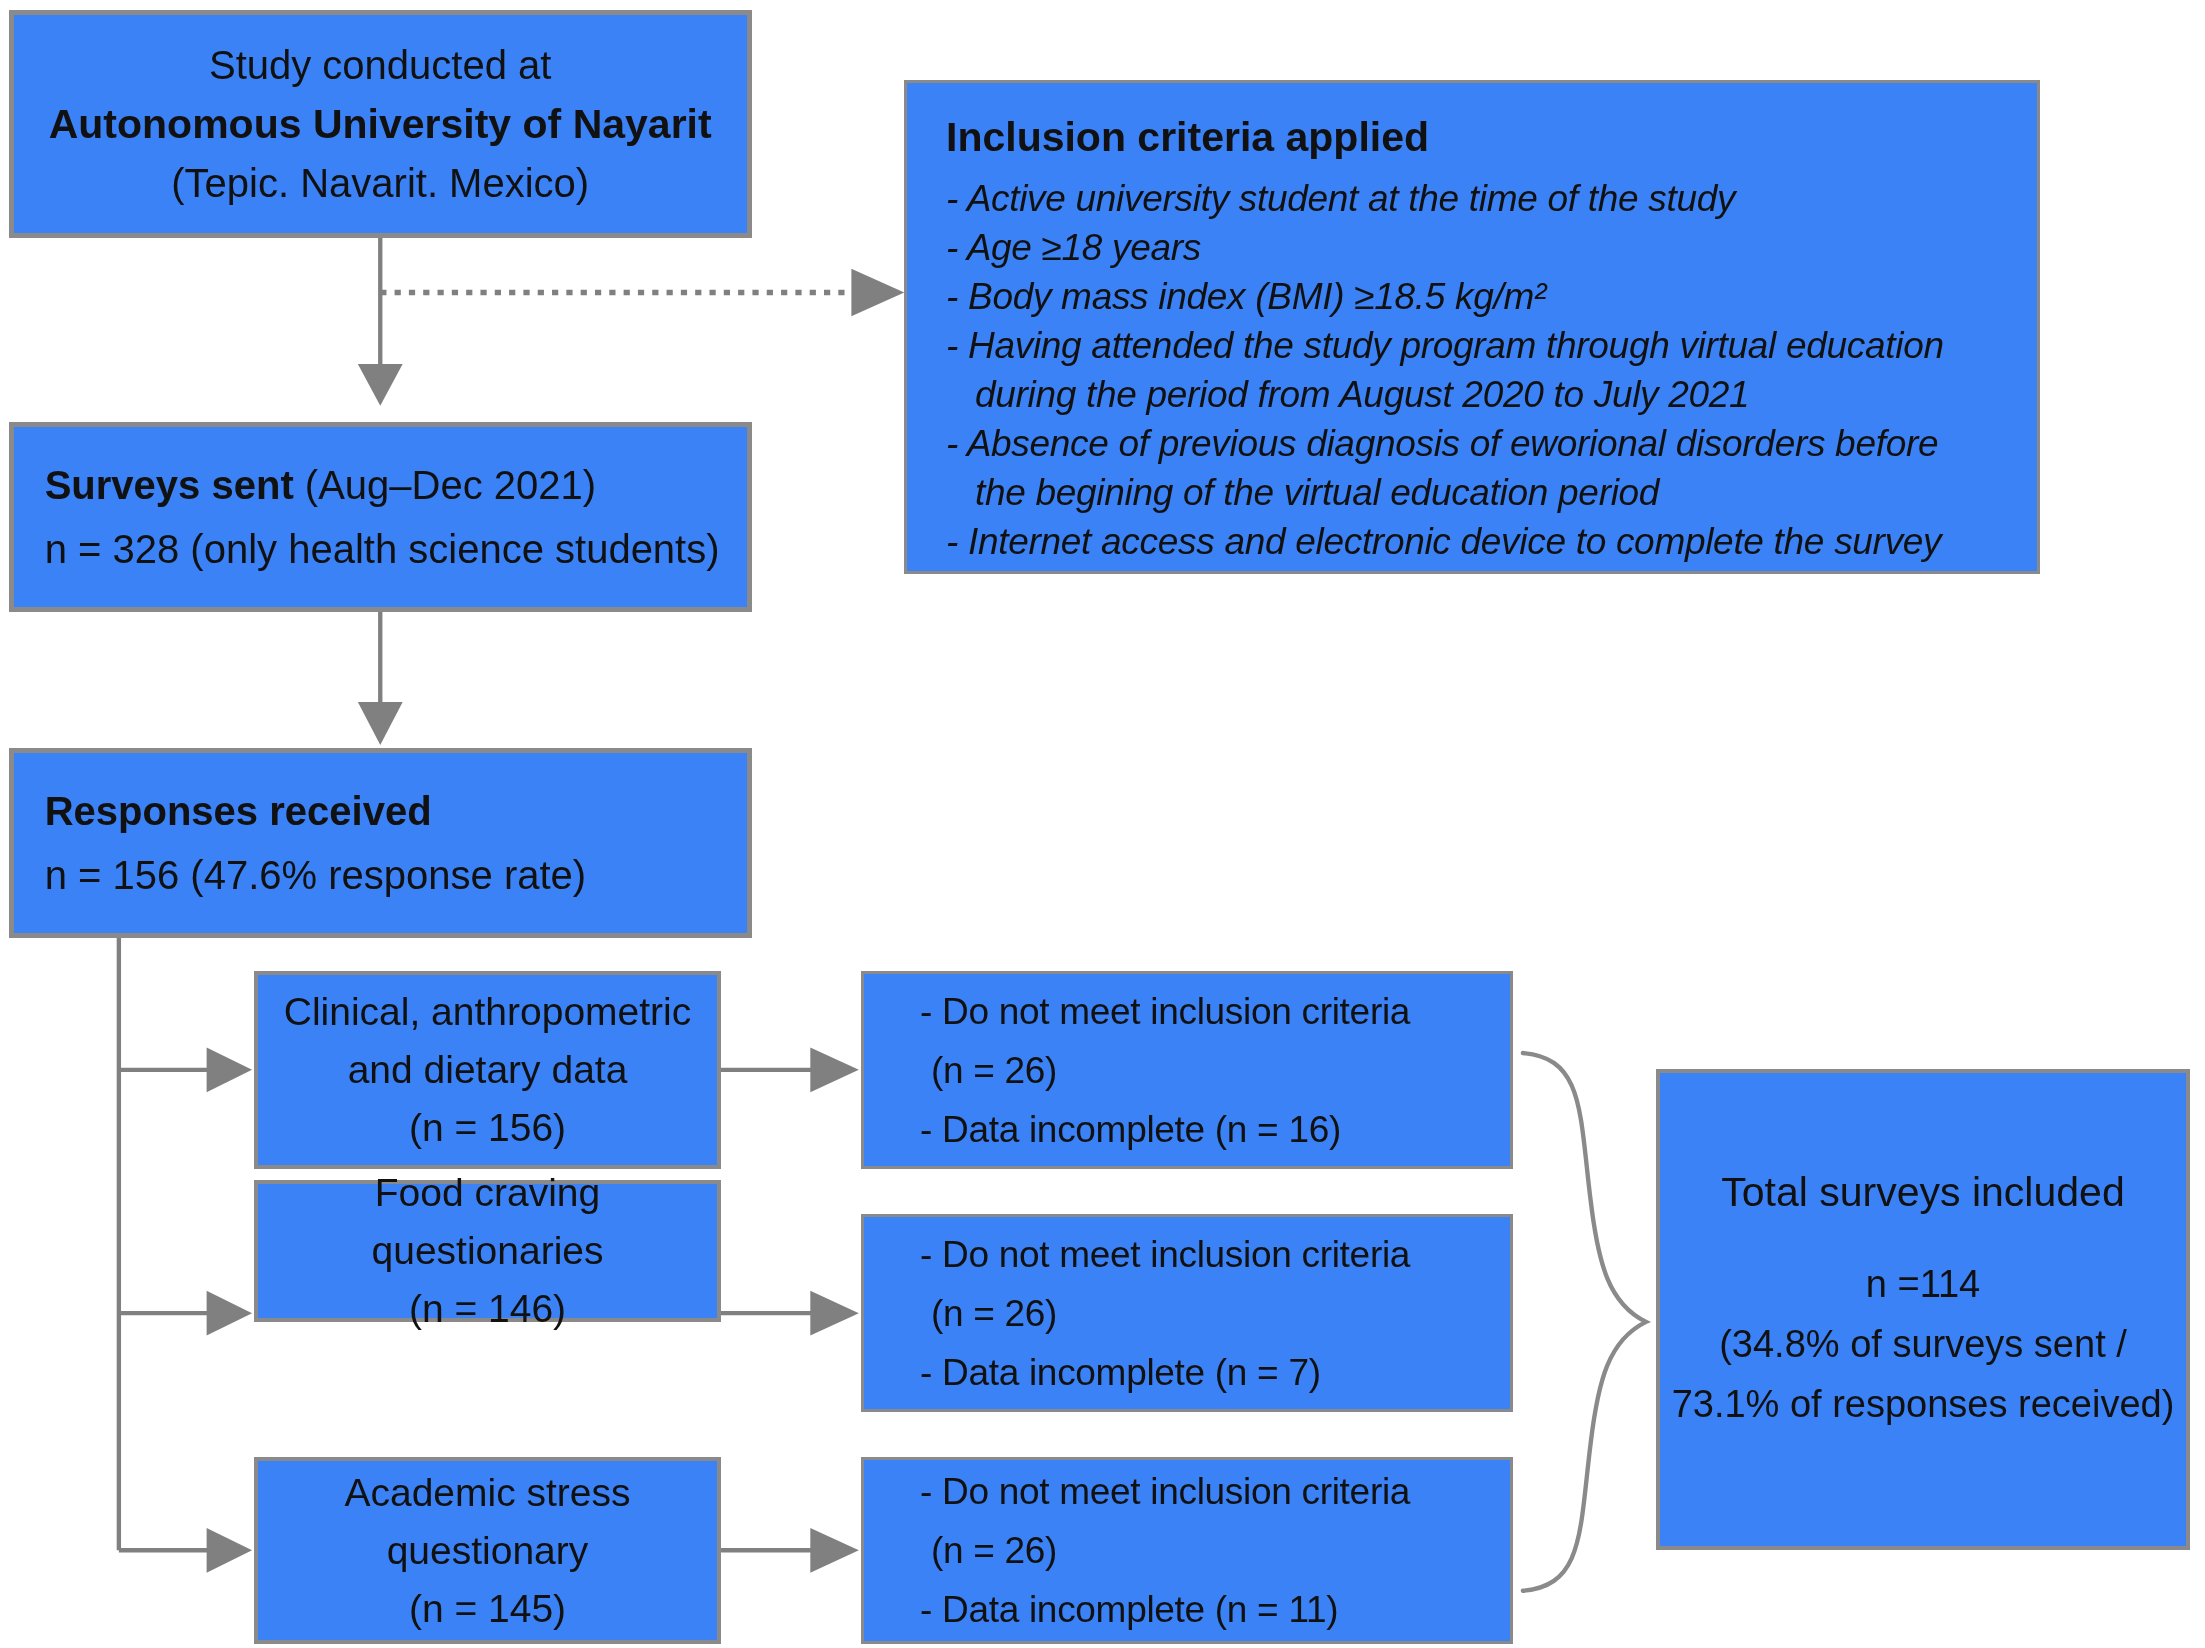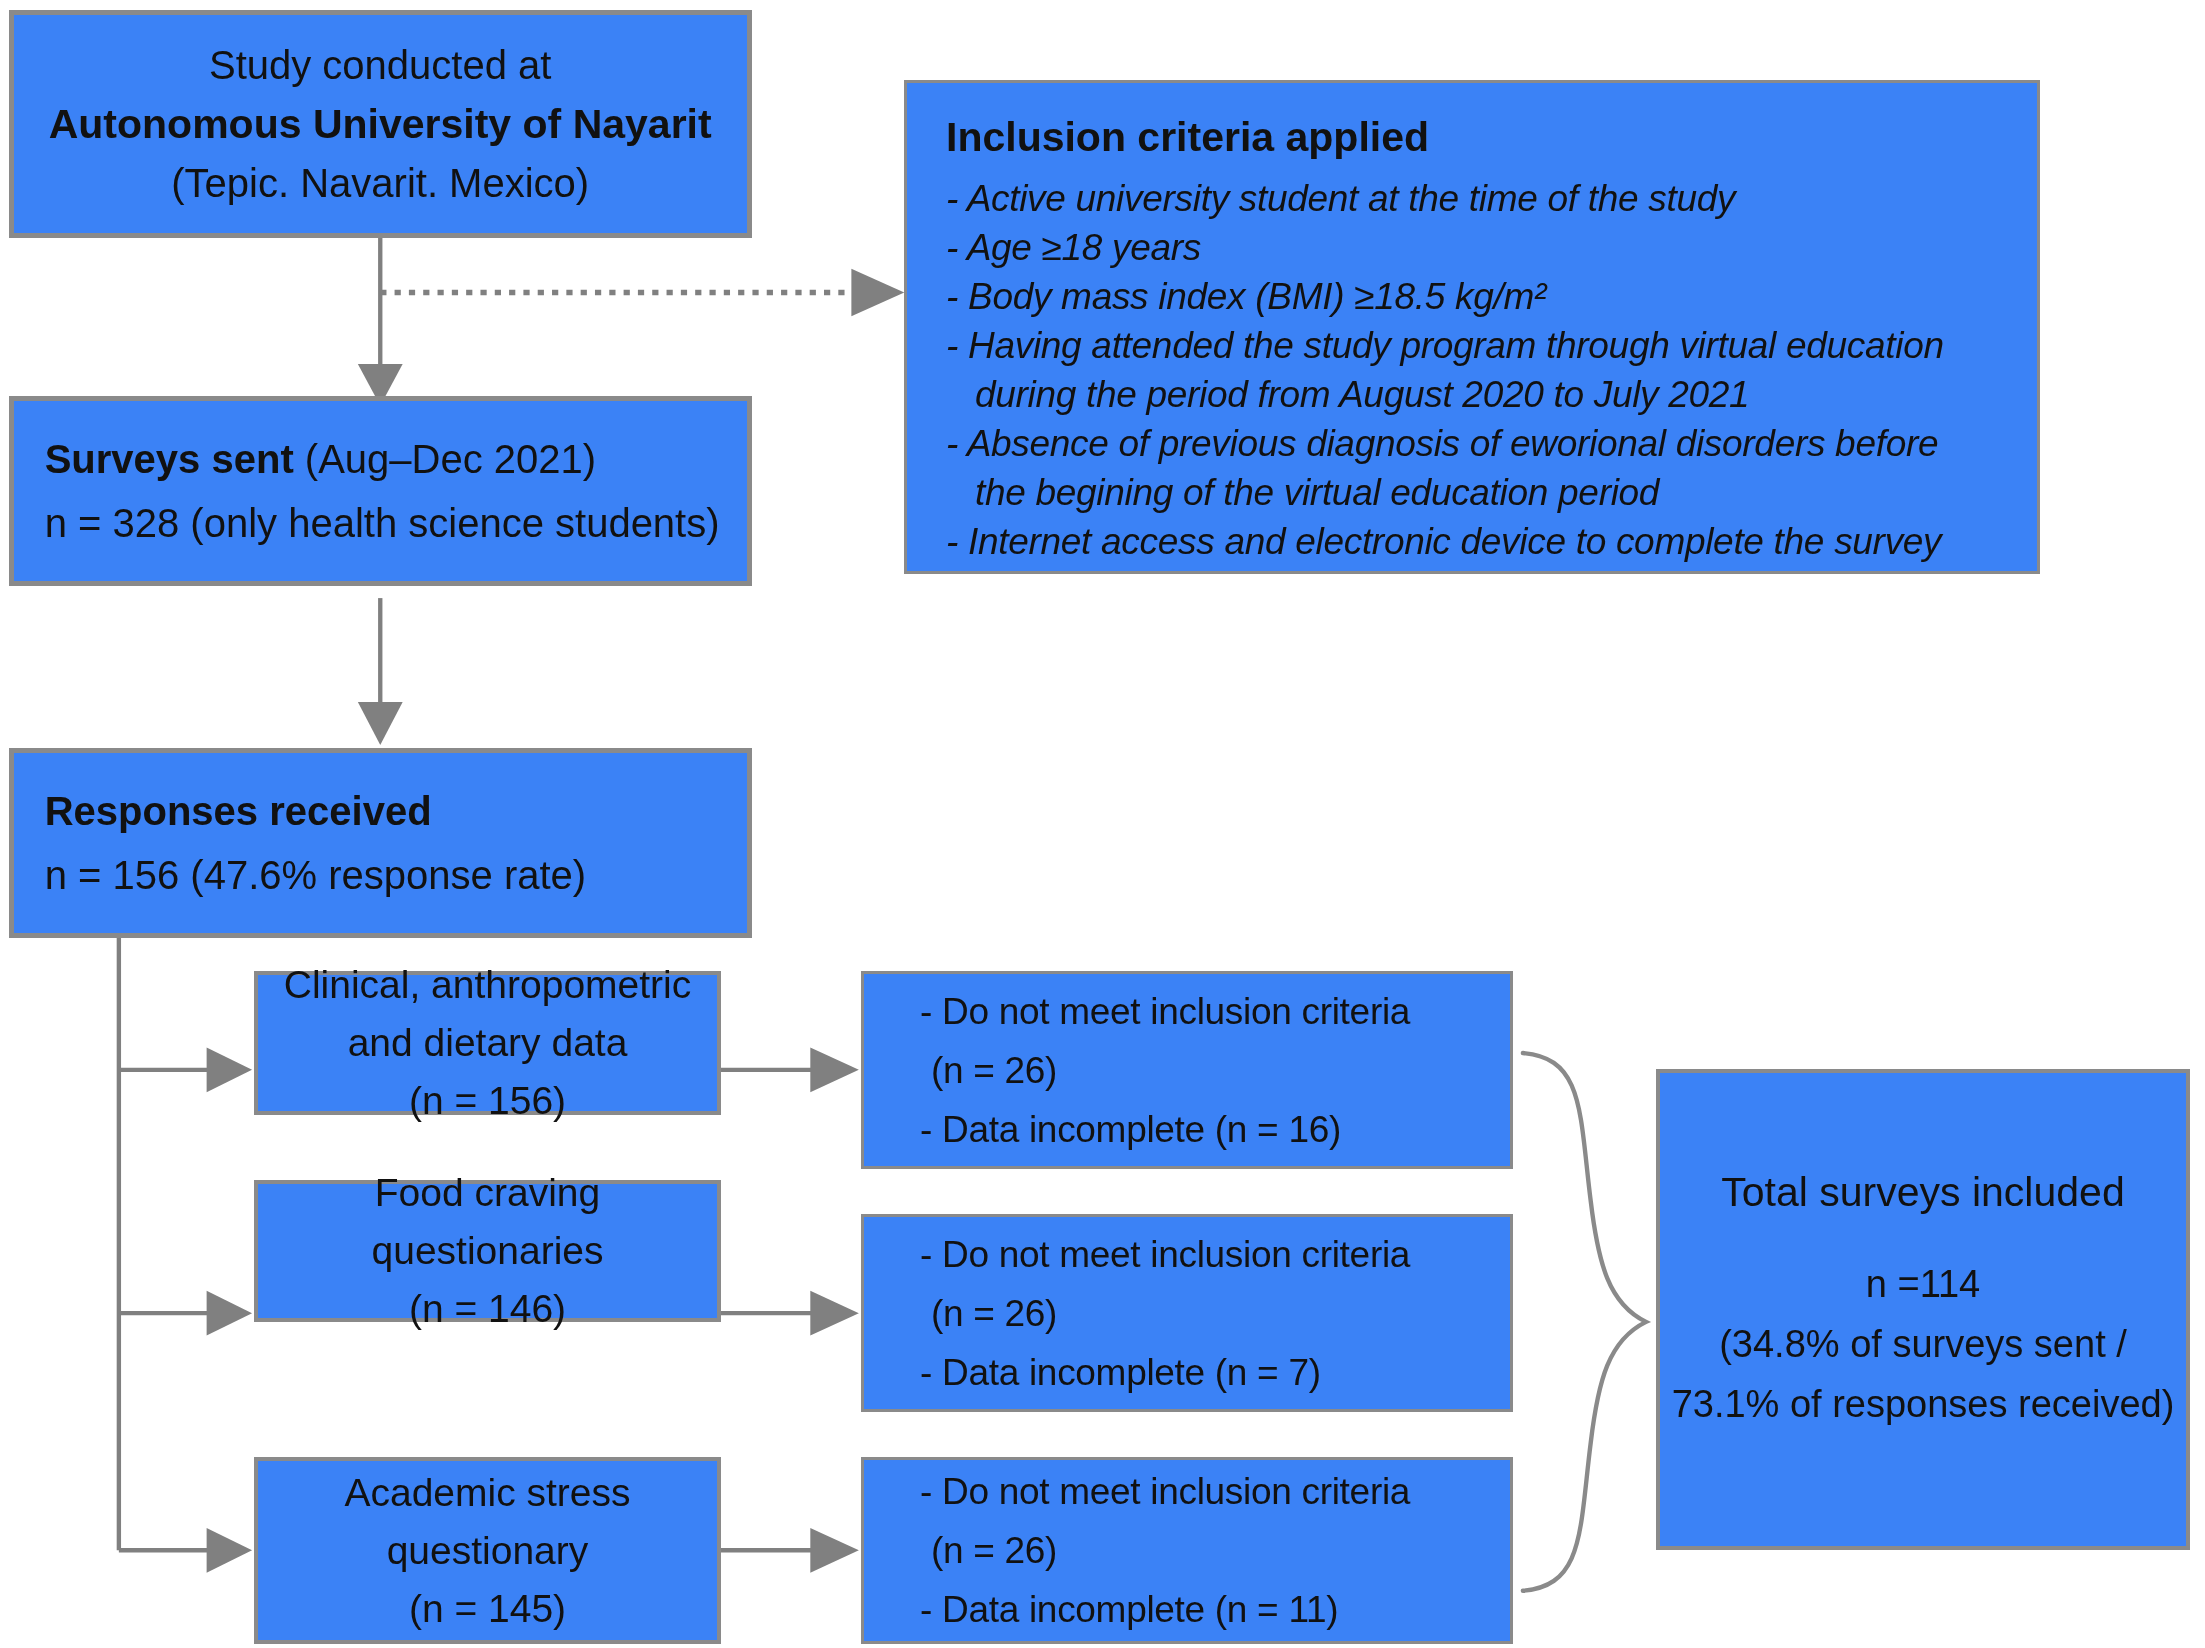--- a/index.html
+++ b/index.html
@@ -39,26 +39,26 @@
   
   #study-box{left:8.7px;top:10px;width:743px;height:228px;border-width:5px;font-size:40px;line-height:59px;}
   #study-box .b{font-size:41px;}
   
   #inclusion-box{left:904px;top:80px;width:1136px;height:494px;border-width:3.7px;padding:27px 18.7px 0 39px;box-sizing:border-box;}
   #inclusion-box .title{font-weight:bold;font-size:41px;line-height:55px;margin-bottom:8.7px;}
   #inclusion-box .crit{font-style:italic;font-size:37px;line-height:49px;letter-spacing:-0.3px;white-space:nowrap;}
   .cont{margin-left:29px;}
   
   #surveys-box,#responses-box{left:8.7px;width:743px;height:190px;border-width:5px;padding-left:31px;font-size:40px;line-height:64px;}
-  #surveys-box{top:396px;}
+  #surveys-box{top:422px;}
   #responses-box{top:748px;}
   .b{font-weight:bold;}
   
   .databox{width:467px;left:254px;font-size:39px;line-height:58px;}
-  #clinical-box{top:971px;height:144px;}
+  #clinical-box{top:971px;height:198px;}
   #food-box{top:1180px;height:142px;}
   #academic-box{top:1457px;height:187px;}
   
   .exclbox{left:861px;width:652px;border-width:3.7px;padding-left:56px;font-size:37px;line-height:59px;letter-spacing:-0.3px;white-space:nowrap;}
   #excl1-box{top:971px;height:198px;}
   #excl2-box{top:1214px;height:198px;}
   #excl3-box{top:1457px;height:187px;}
   .exclbox .cont{margin-left:11px;}
   
   #total-box{left:1656px;top:1069px;width:534px;height:481px;text-align:center;box-sizing:border-box;padding-top:92px;}

